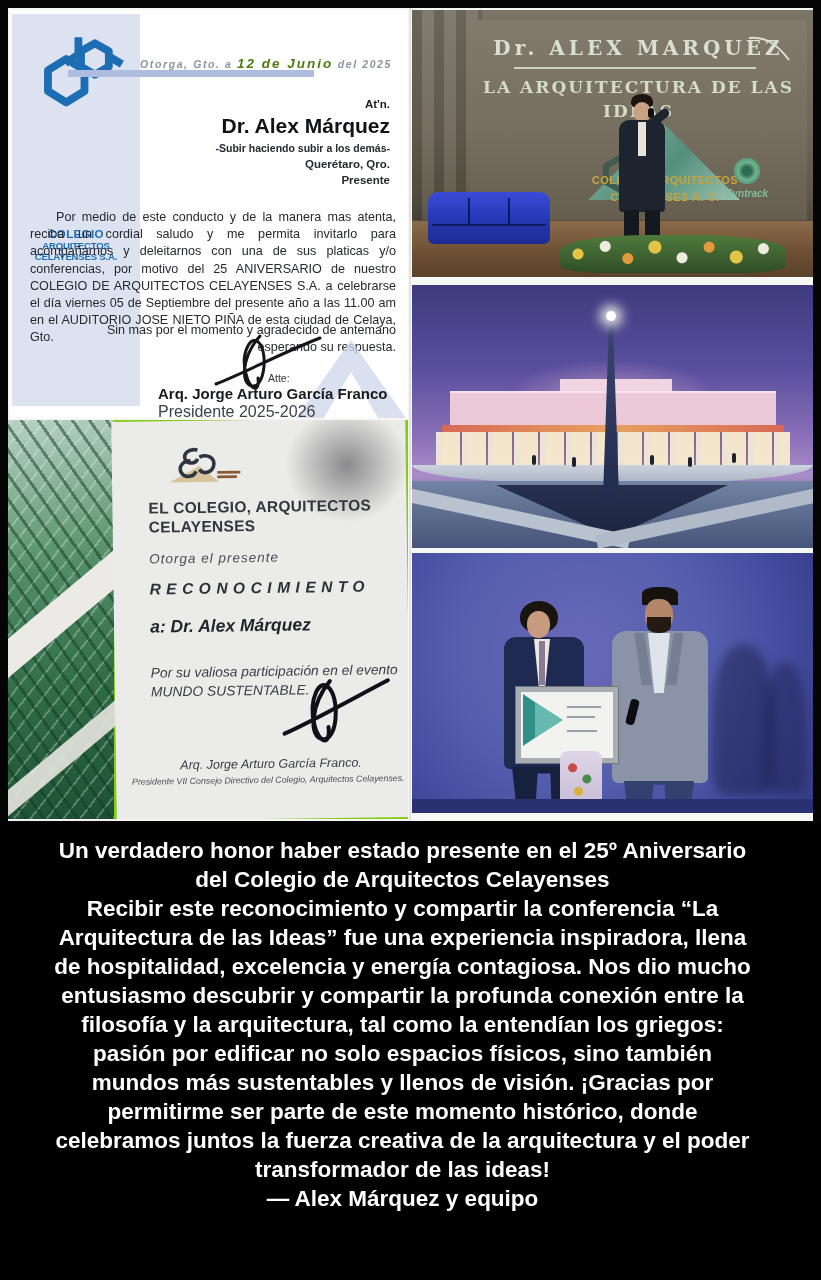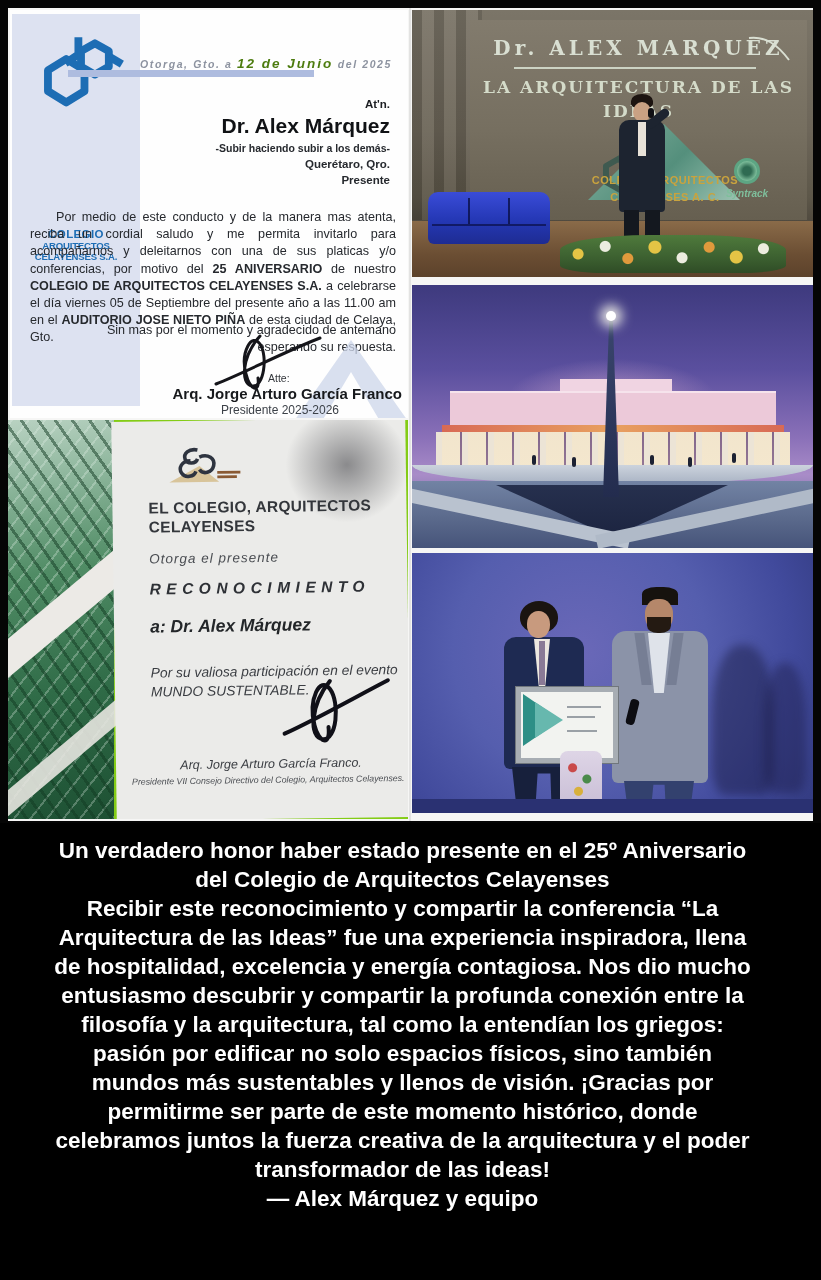--- a/index.html
+++ b/index.html
@@ -21,30 +21,30 @@
   .lt-date .pre,.lt-date .suf{color:#8d93a0;font-weight:700;font-style:italic;font-size:10.5px;letter-spacing:1.6px;}
   .lt-date .mid{color:#4d7c0f;font-weight:700;font-style:italic;font-size:13.5px;letter-spacing:2px;}
   .lt-bar{position:absolute;left:58px;top:60px;width:246px;height:7px;background:#aebcdf;}
   .lt-attn{position:absolute;top:88px;right:18px;font-weight:700;font-size:11.5px;color:#1c1e22;}
   .lt-name{position:absolute;top:104px;right:18px;font-weight:700;font-size:21px;color:#101215;}
   .lt-motto{position:absolute;top:132px;right:18px;font-weight:700;font-size:10.5px;color:#26292e;}
   .lt-city{position:absolute;top:148px;right:18px;font-weight:700;font-size:11.5px;color:#26292e;}
   .lt-presente{position:absolute;top:164px;right:18px;font-weight:700;font-size:11.5px;color:#26292e;}
   .lt-body{position:absolute;top:199px;left:20px;width:366px;font-size:12.6px;line-height:17.2px;
            text-align:justify;color:#26292e;text-indent:26px;}
-  .lt-body .seg-b{font-weight:700;}
+  .lt-body .seg-b{font-weight:400;}
   .lt-closing{position:absolute;top:312px;left:58px;width:328px;text-align:right;font-size:12.6px;
               line-height:17px;color:#26292e;}
   .lt-wm{position:absolute;top:330px;left:282px;width:118px;height:84px;opacity:.75;
          clip-path:polygon(50% 0,100% 100%,76% 100%,50% 38%,24% 100%,0 100%);background:#ccd6ea;}
   .lt-sig{position:absolute;top:318px;left:188px;width:130px;height:80px;}
   .lt-atte{position:absolute;top:362px;left:258px;font-size:10.5px;color:#33363b;}
-  .lt-signer{position:absolute;top:375px;left:148px;width:244px;text-align:right;font-weight:700;
+  .lt-signer{position:absolute;top:375px;left:148px;width:244px;text-align:left;font-weight:700;
              font-size:15px;color:#17191c;}
-  .lt-signer-title{position:absolute;top:393px;left:148px;width:244px;text-align:center;font-size:12px;color:#3c4148;}
+  .lt-signer-title{position:absolute;top:393px;left:148px;width:244px;font-size:16px;color:#3c4148;}
 
   
   .cert{position:absolute;left:0;top:412px;width:400px;height:399px;background:#84cc16;overflow:hidden;}
   .cert-photo{position:absolute;left:0;top:0;width:106px;height:100%;
     background:
       repeating-linear-gradient(55deg,rgba(18,58,34,.5) 0 3px,transparent 3px 14px),
       repeating-linear-gradient(-52deg,rgba(235,245,238,.28) 0 2px,transparent 2px 13px),
       linear-gradient(170deg,#b9d2c2 0%,#8db69c 16%,#508c65 38%,#2f6b47 68%,#1d5033 100%);}
   .cert-stripe{position:absolute;left:-52px;top:168px;width:236px;height:30px;background:#eceae6;
                transform:rotate(-40deg);}

